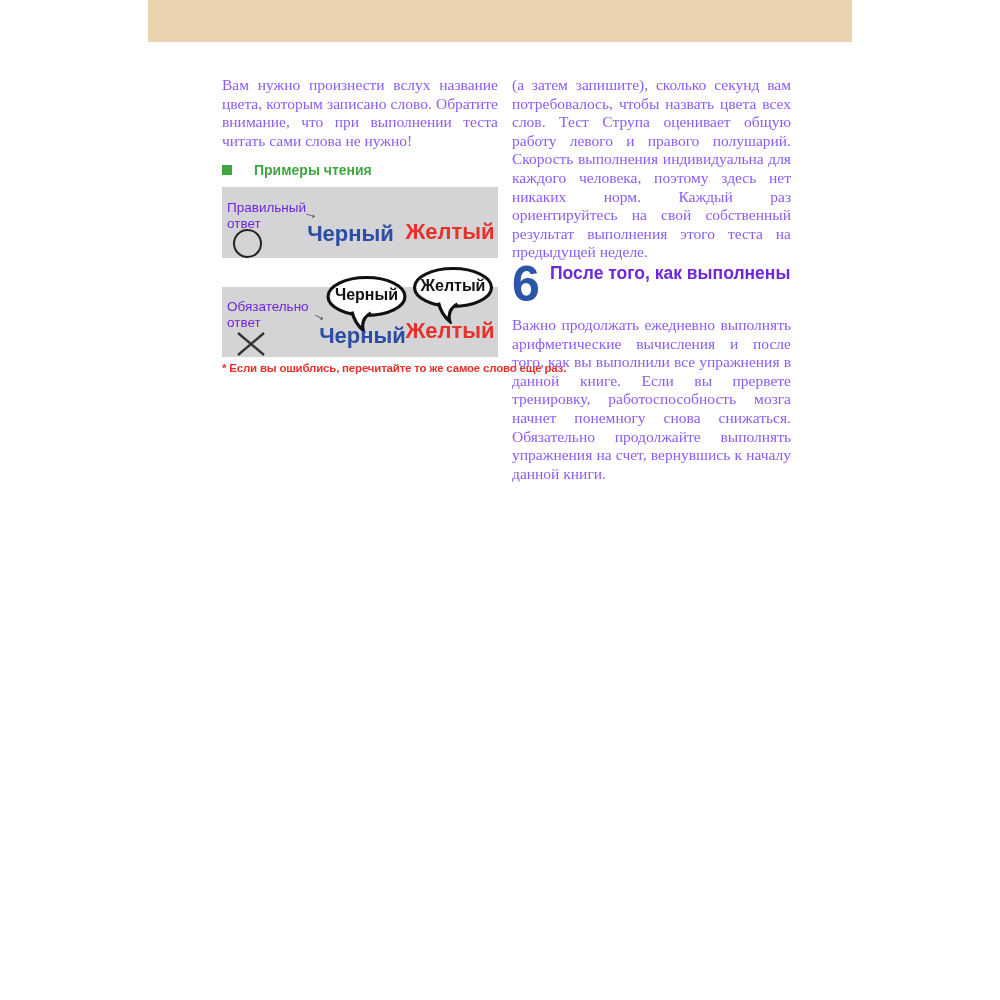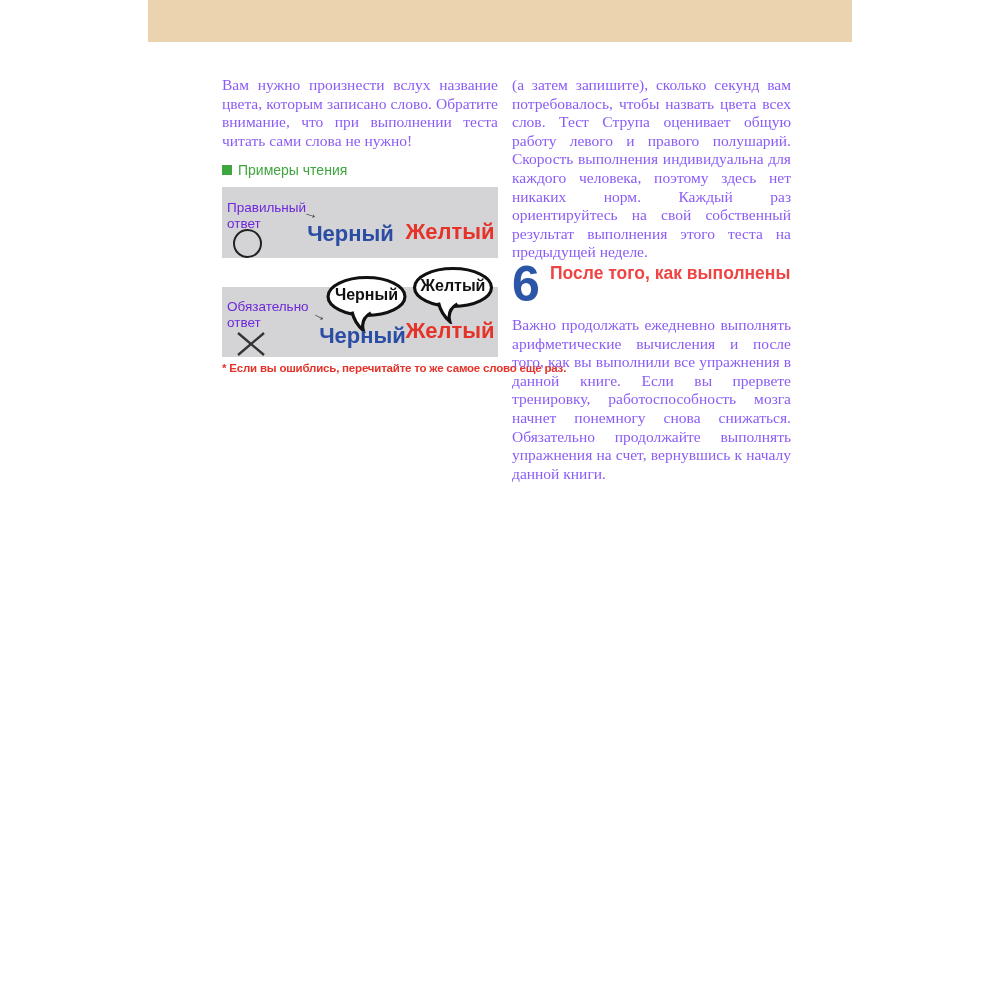--- a/index.html
+++ b/index.html
@@ -7,22 +7,22 @@
     position:relative; width:1000px; height:1000px; background:#ffffff;
     font-family:"Liberation Serif", serif; overflow:hidden;
   }
   .topbar { position:absolute; left:148px; top:0; width:704px; height:42px; }
   .para {
     position:absolute; text-align:justify; font-size:15.5px; line-height:18.6px;
     color:#8b5cf6;
   }
   .indent { text-indent:24px; }
   .examples-header {
-    position:absolute; left:222px; top:162px; display:flex; align-items:center; gap:6px;
-    font-family:"Liberation Sans", sans-serif; font-size:14px; font-weight:400;
+    position:absolute; left:222px; top:162px; display:flex; align-items:center; gap:22px;
+    font-family:"Liberation Sans", sans-serif; font-size:14px; font-weight:700;
   }
   .green-square { display:inline-block; width:10px; height:10px; }
   .example-box { position:absolute; left:222px; width:276px; }
   .box-label {
     position:absolute; font-family:"Liberation Sans", sans-serif; font-size:13.5px;
     line-height:15.5px; color:#6d28d9;
   }
   .arrow {
     position:absolute; font-family:"Liberation Sans", sans-serif; font-size:15px;
     color:#444; display:inline-block;
@@ -107,19 +107,19 @@
     <span class="bubble-text">Желтый</span>
   </div>
   <div class="bubble-word" style="left: 400px; top: 318px; width: 100px; color: rgb(230, 51, 41);">Желтый</div>
 
   <div class="footnote" style="color: rgb(230, 51, 42);">* Если вы ошиблись, перечитайте то же самое слово еще раз.</div>
 
 
   <div class="para" style="left:512px; top:76px; width:279px;">(а затем запишите), сколько секунд вам потребовалось, чтобы назвать цвета всех слов. Тест Струпа оценивает общую работу левого и правого полушарий. Скорость выполнения индивидуальна для каждого человека, поэтому здесь нет никаких норм. Каждый раз ориентируйтесь на свой собственный результат выполнения этого теста на предыдущей неделе.</div>
 
   <div class="section-number" style="color: rgb(43, 85, 166);">6</div>
-  <div class="section-title" style="color: #ef4444;">
+  <div class="section-title" style="color: #6d28d9;">
     <div>После того, как выполнены</div>
   </div>
 
   <div class="para" style="left:512px; top:316px; width:279px;">Важно продолжать ежедневно выполнять арифметические вычисления и после того, как вы выполнили все упражнения в данной книге. Если вы прервете тренировку, работоспособность мозга начнет понемногу снова снижаться. Обязательно продолжайте выполнять упражнения на счет, вернувшись к началу данной книги.</div>
 
 </div>
 
 </body></html>

